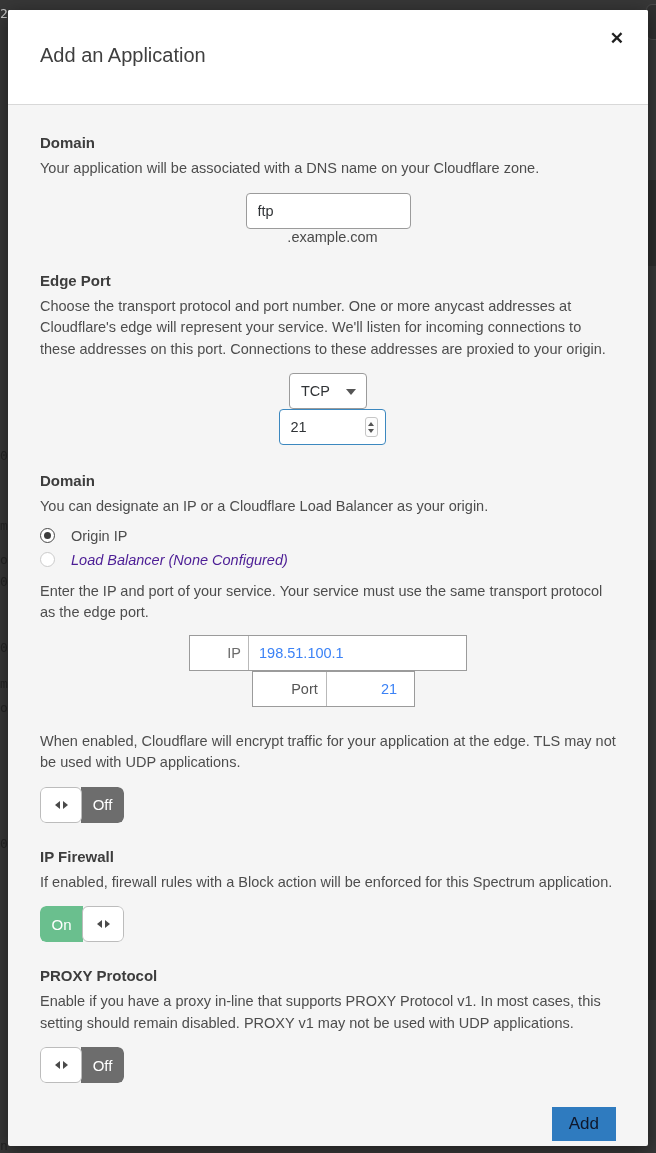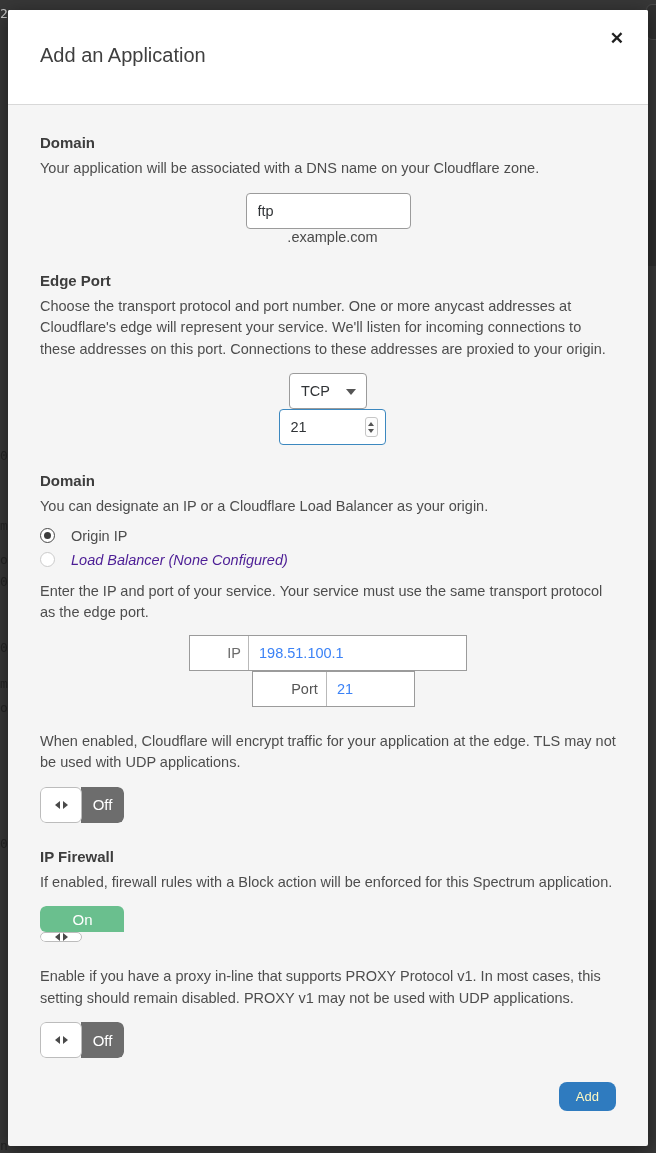--- a/index.html
+++ b/index.html
@@ -96,46 +96,46 @@
   .prefix-label {
     display:flex; align-items:center; justify-content:center;
     font-size:14.5px; color:#6b6b6b; border-right:1px solid #b9b9b9; background:#fff;
   }
   .prefix-group input {
     border:none; outline:none; font-family:inherit; font-size:14.5px; color:#3b82f6;
     padding:0 10px; flex:1; min-width:0; background:transparent;
   }
   .ip-group { width:278px; }
   .ip-group .prefix-label { width:29px; }
-  .portg-group { width:163px; margin-left:11px; }
+  .portg-group { width:163px; margin-left:11px;gap:44px; }
   .portg-group .prefix-label { width:44px; }
 
   
   .toggle {
     width:84px; height:36px; border-radius:6px; display:flex; overflow:hidden;
     cursor:pointer; font-size:15px; margin-top:1px;
   }
   .toggle .handle {
     width:42px; background:#fff; border:1px solid #bcbcbc; border-radius:6px;
     display:flex; align-items:center; justify-content:center; gap:3px; z-index:1;
   }
   .toggle .state-label {
     flex:1; display:flex; align-items:center; justify-content:center; color:#fff;
   }
   .toggle.off .state-label { background:#6d6d6d; border-radius:0 6px 6px 0; margin-left:-1px; }
-  .toggle.on  { flex-direction:column; }
+  .toggle.on  { flex-direction:row; }
   .toggle.on .state-label { background:#6abf8e; border-radius:6px 0 0 6px; margin-right:-1px; }
   .arr-left  { width:0;height:0;border-top:4px solid transparent;border-bottom:4px solid transparent;border-right:5px solid #4a4a4a; }
   .arr-right { width:0;height:0;border-top:4px solid transparent;border-bottom:4px solid transparent;border-left:5px solid #4a4a4a; }
 
   
   .footer-row { display:flex; justify-content:flex-end; margin-top:10px; }
   .add-btn {
-    background:#2f7bbf; color:#fef9c3; border:none; border-radius:8px;
-    font-family:inherit; font-size:13px; padding:7px 17px; cursor:pointer;
+    background:#2f7bbf; color:#0f172a; border:none; border-radius:0;
+    font-family:inherit; font-size:17px; padding:7px 17px; cursor:pointer;
   }
 </style>
 </head>
 <body>
 
 <div>
   <span class="bg-glyph light" style="left:0;top:6px;">2</span>
   <span class="bg-glyph light" style="right:1px;top:6px;">D</span>
   <div class="bg-corner"></div>
   <span class="bg-glyph" style="left:0;top:448px;">0</span>
@@ -233,20 +233,21 @@
       <div class="toggle on">
         <div class="state-label">On</div>
         <div class="handle">
           <span class="arr-left"></span>
           <span class="arr-right"></span>
         </div>
       </div>
     </div>
 
     <div class="section tight">
+      <div class="section-label">PROXY Protocol</div>
       <div class="section-desc">Enable if you have a proxy in-line that supports PROXY Protocol v1. In most cases, this setting should remain disabled. PROXY v1 may not be used with UDP applications.</div>
       <div class="toggle off">
         <div class="handle">
           <span class="arr-left"></span>
           <span class="arr-right"></span>
         </div>
         <div class="state-label">Off</div>
       </div>
     </div>
 

